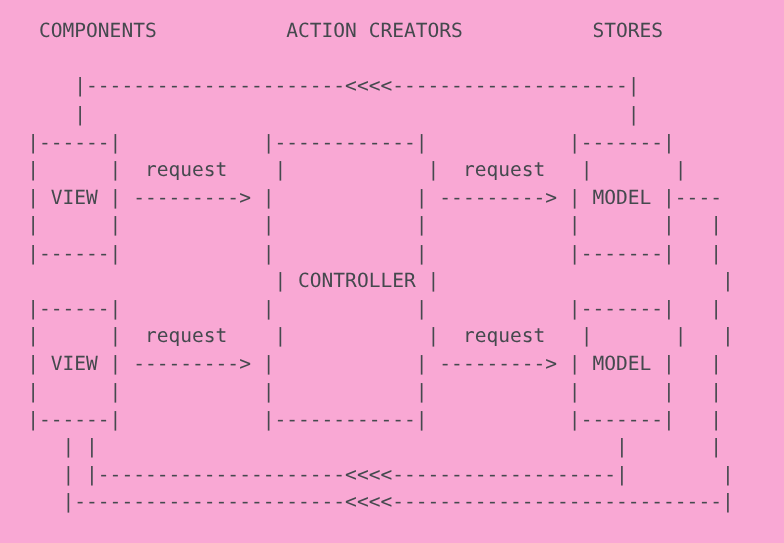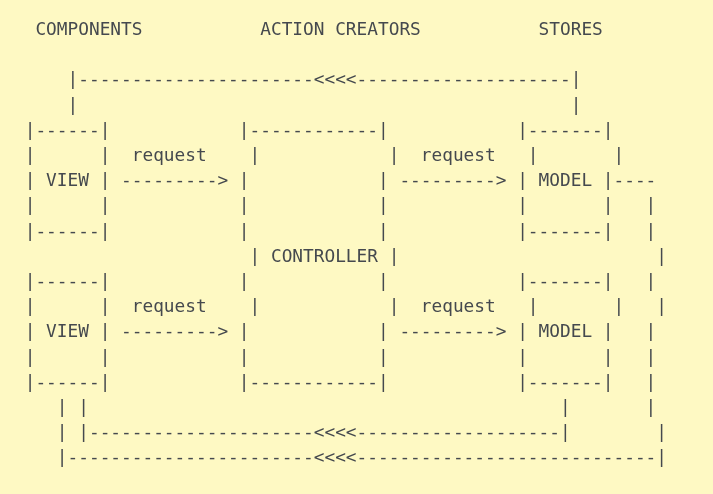--- a/index.html
+++ b/index.html
@@ -10,21 +10,21 @@
     width: 713px;
     height: 494px;
     overflow: hidden;
     background: #f6f7f8;
   }
   .diagram-wrap {
     width: 713px;
     height: 494px;
     box-sizing: border-box;
     padding: 16px 0 0 14px;
-    background: #fef9c3;
+    background: #f9a8d4;
   }
   pre.ascii {
     margin: 0;
     font-family: "DejaVu Sans Mono", "Liberation Mono", monospace;
     font-size: 17.8px;
     line-height: 25.2px;
     letter-spacing: 0;
     white-space: pre;
     color: #45494e;
     font-variant-ligatures: none;

